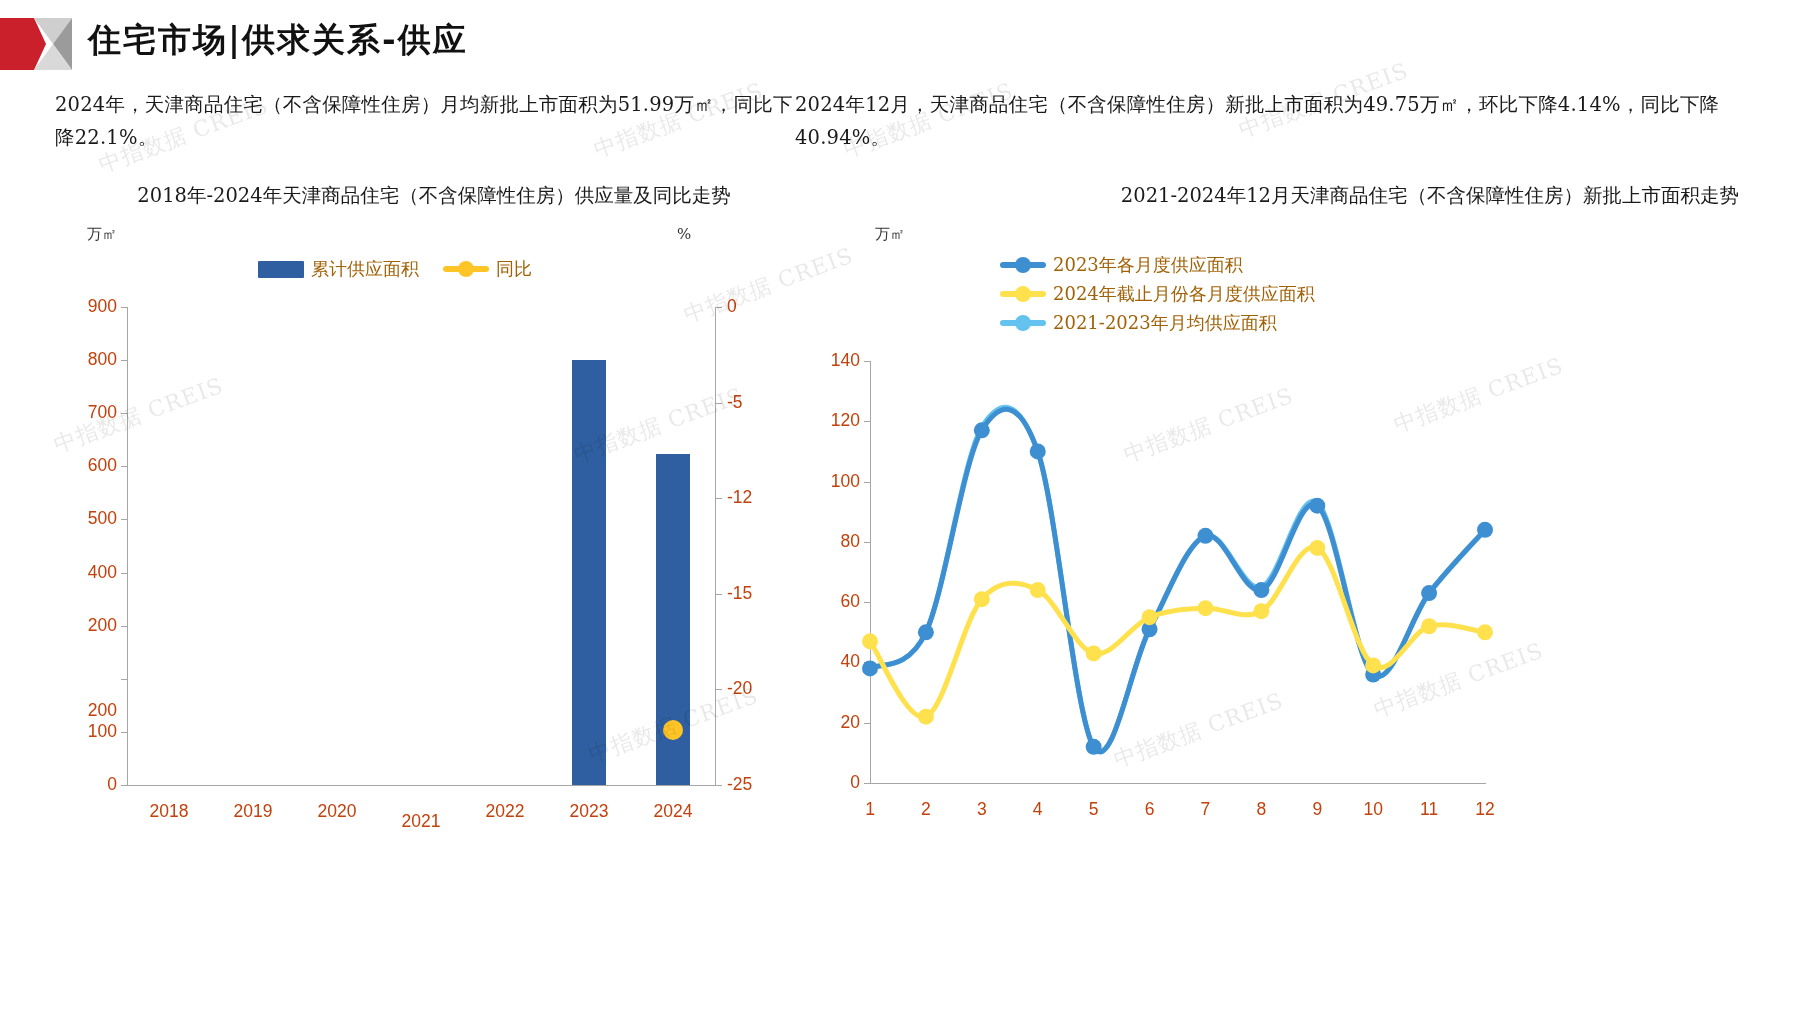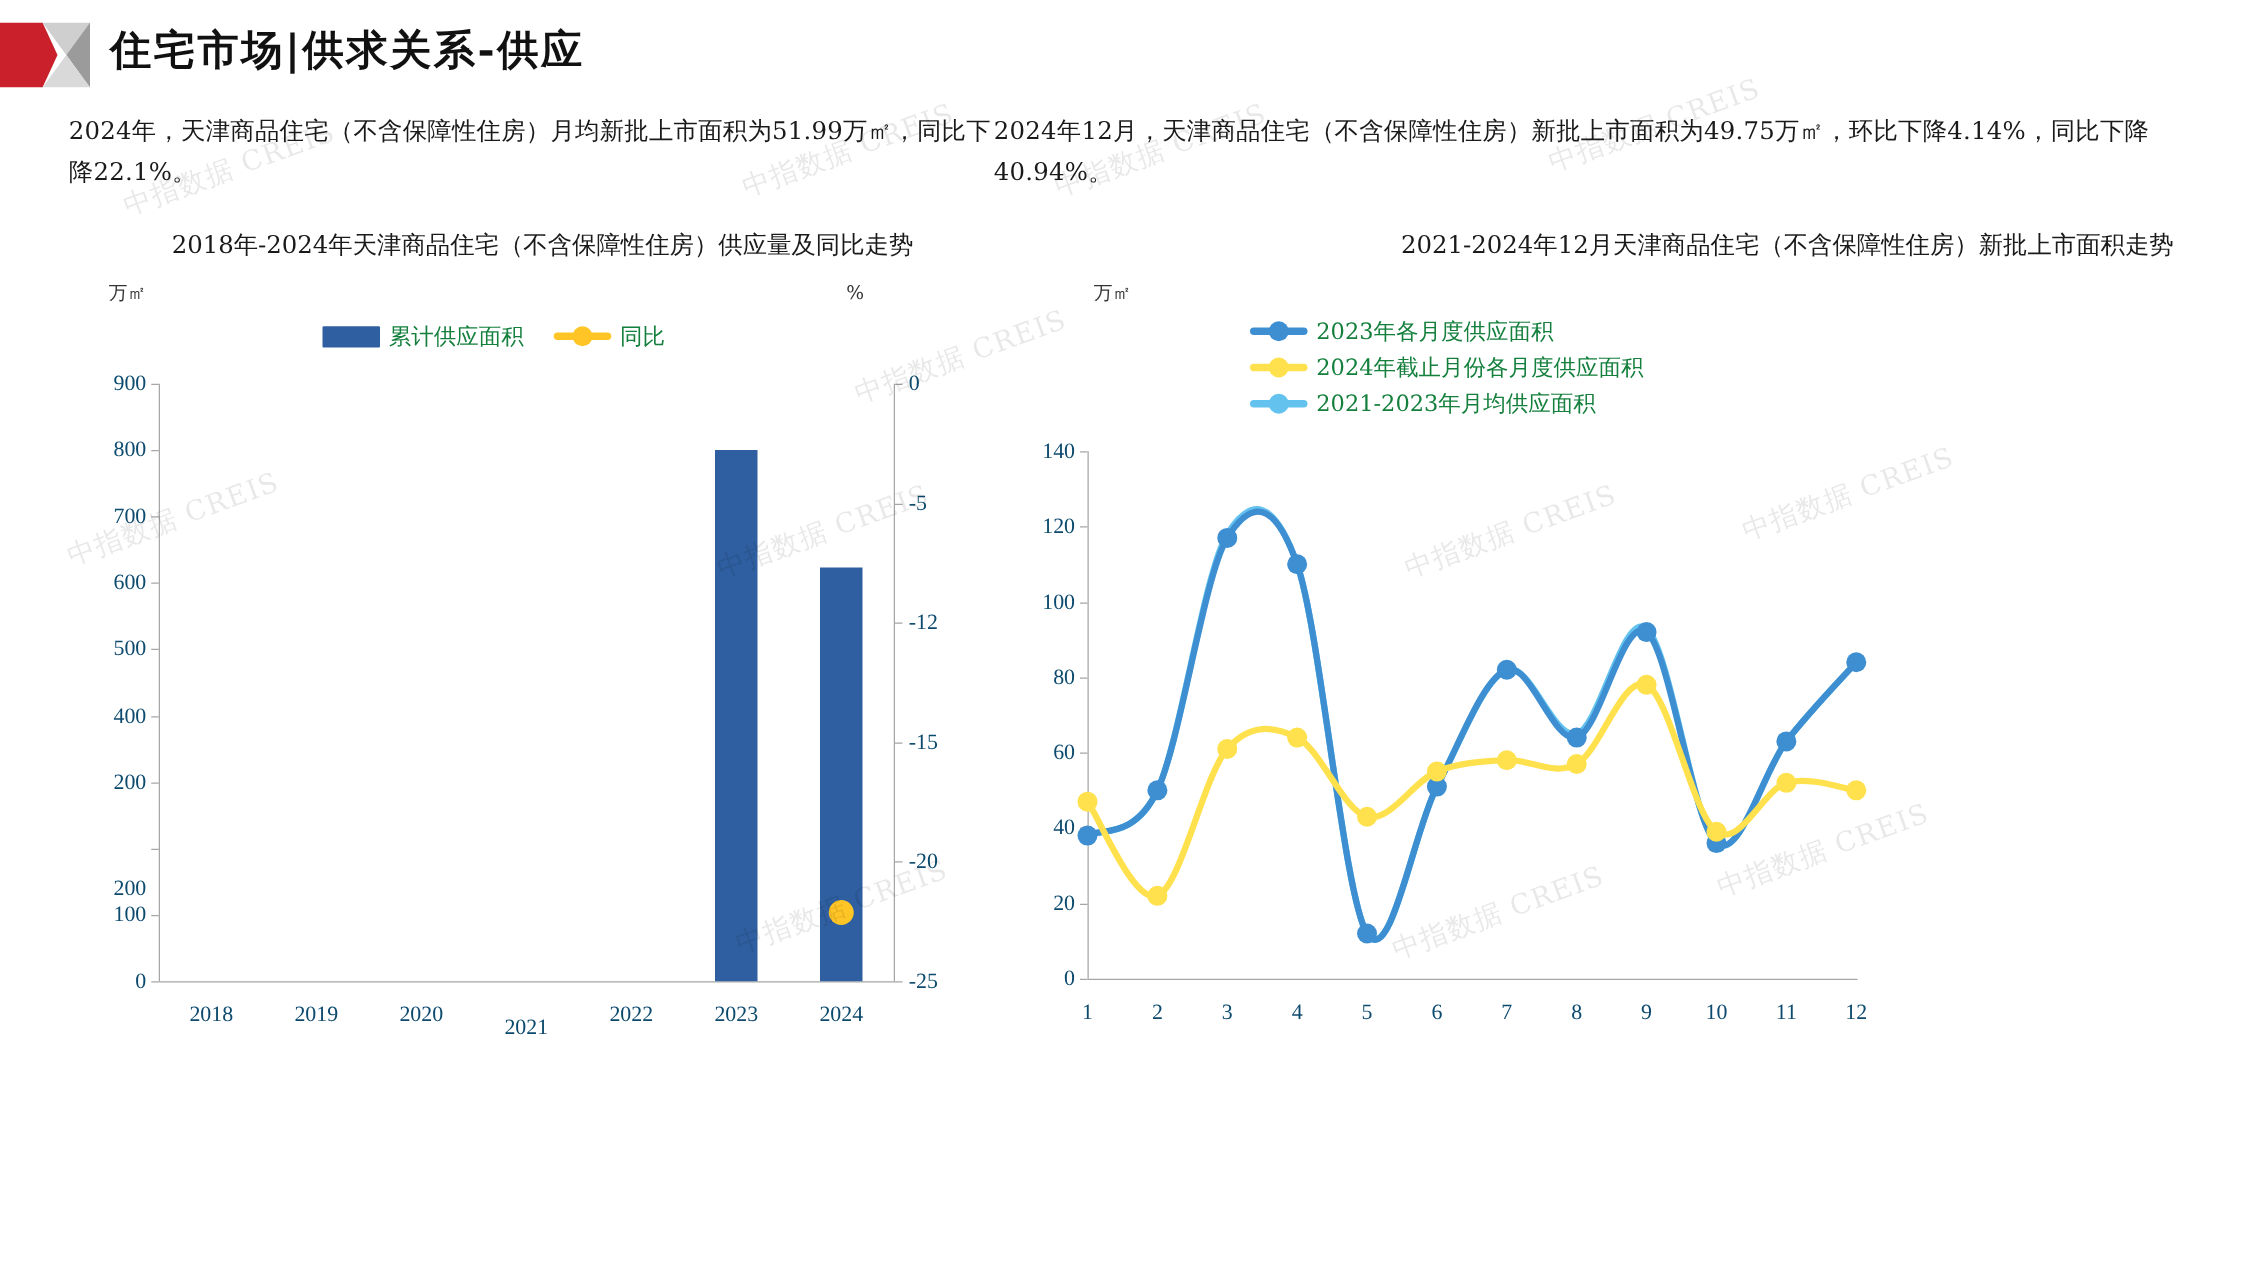--- a/index.html
+++ b/index.html
@@ -34,34 +34,34 @@
   .col-left .chart-title{padding:0 0 0 18px;}
   .col-right .chart-title{padding:0 16px;text-align:right;}
   .axis-unit{
     font-size:15px;color:#333;
     font-family:"DejaVu Serif","Liberation Serif",serif;
   }
   
   .legend{display:flex;align-items:center;gap:10px;}
   .legend-row{display:flex;align-items:center;gap:7px;}
   .legend-label{
-    font-size:18px;color:#15803d;white-space:nowrap;
+    font-size:18px;color:#a16207;white-space:nowrap;
     font-family:"DejaVu Serif","Liberation Serif",serif;
   }
   .sw-bar{width:46px;height:17px;border-radius:1px;}
   .sw-line{position:relative;width:46px;height:6px;border-radius:3px;}
   .sw-line i{
     position:absolute;left:50%;top:50%;transform:translate(-50%,-50%);
     width:16px;height:16px;border-radius:50%;display:block;
   }
   
   .chart-wrap{position:relative;}
   .tick-label{
-    position:absolute;font-size:17.5px;color:#0c4a6e;
-    font-family:Liberation Serif, serif;
+    position:absolute;font-size:17.5px;color:#c2410c;
+    font-family:Liberation Sans, sans-serif;
     white-space:nowrap;
   }
   .ylab{text-align:right;}
   .xlab{text-align:center;}
   .axis-line{position:absolute;background:#a6a6a6;}
   .tickmark{position:absolute;background:#a6a6a6;height:1px;width:6px;}
   .bar{position:absolute;bottom:0;}
   
   .wm{
     position:absolute;color:#000;opacity:.085;

